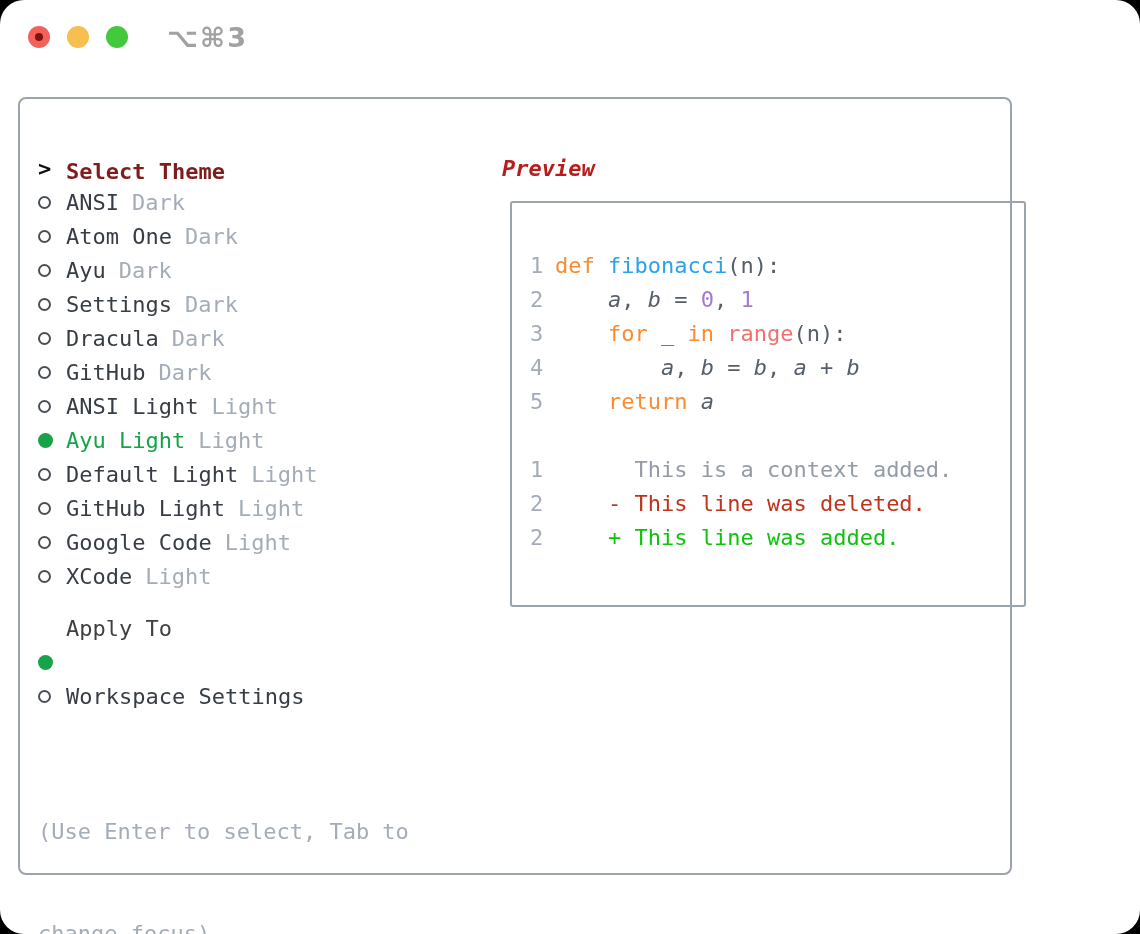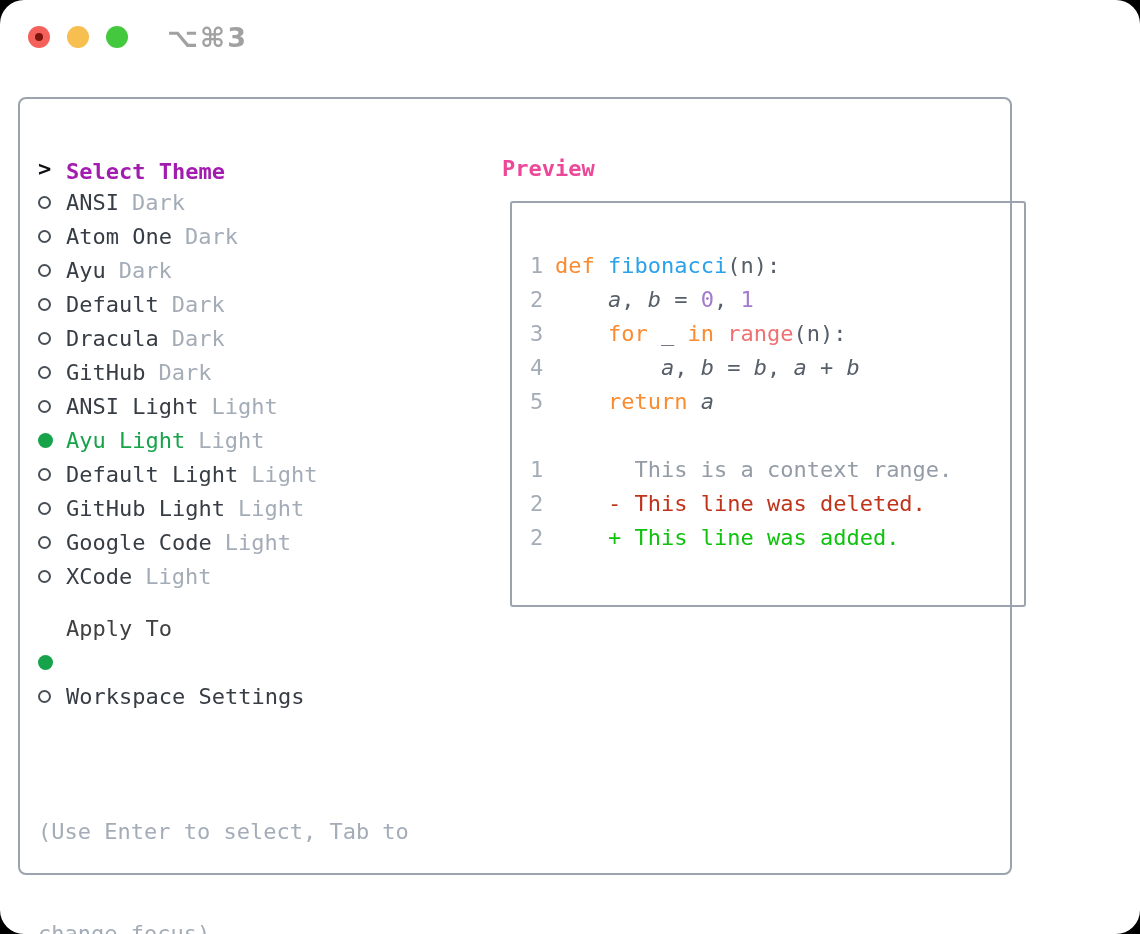--- a/index.html
+++ b/index.html
@@ -33,28 +33,28 @@
   
   .panel{margin-left:18px;width:994px;height:778px;border:2px solid var(--border);border-radius:8px;
          display:flex;padding:52px 0 0 18px;}
   .left-col{width:464px;flex-shrink:0;}
   .row{display:flex;align-items:center;height:34px;font-size:22px;color:var(--ink);white-space:pre;}
   .bullet{width:28px;flex-shrink:0;display:flex;align-items:center;}
   .circle{width:13px;height:13px;border-radius:50%;border:2px solid #494F57;}
   .item.selected .circle{width:15px;height:15px;border:none;background:var(--green);}
   .item.selected .tname{color:var(--green);}
   .prefix{width:28px;flex-shrink:0;font-weight:bold;color:#0B0E12;}
-  .hlabel{font-weight:bold;color:#a21caf;margin-top:7px;}
+  .hlabel{font-weight:bold;color:#7f1d1d;margin-top:7px;}
   .tvariant{color:var(--muted);margin-left:13px;}
   .apply-header{margin-top:18px;color:#404040;}
   .spacer{width:28px;flex-shrink:0;}
   .hint{margin-top:34px;font-size:22px;line-height:34px;color:var(--muted);white-space:pre;}
   
   .right-col{flex:1;}
-  .preview-title{font-weight:bold;color:#ec4899;}
+  .preview-title{font-weight:bold;color:#b91c1c;font-style:italic;}
   .preview-box{margin-left:8px;margin-top:16px;width:516px;height:406px;border:2px solid var(--border);
                border-radius:3px;padding:46px 10px 50px 18px;overflow:hidden;}
   .cline{height:34px;line-height:34px;font-size:22px;white-space:pre;color:var(--code-ink);}
   .lineno{display:inline-block;width:25px;color:var(--muted);}
   .tk-p{color:var(--code-ink);}
   .tk-v{color:var(--code-ink);font-style:italic;}
   .tk-k{color:var(--kw);}
   .tk-f{color:var(--fn);}
   .tk-n{color:var(--num);}
   .tk-r{color:var(--call);}
@@ -81,21 +81,21 @@
     <div class="left-col">
       <div class="row">
         <span class="prefix">&gt;</span>
         <span class="hlabel">Select Theme</span>
       </div>
 
       <div id="theme-list">
           <div class="row item"><span class="bullet"><span class="circle"></span></span><span class="tname">ANSI</span><span class="tvariant">Dark</span></div>
           <div class="row item"><span class="bullet"><span class="circle"></span></span><span class="tname">Atom One</span><span class="tvariant">Dark</span></div>
           <div class="row item"><span class="bullet"><span class="circle"></span></span><span class="tname">Ayu</span><span class="tvariant">Dark</span></div>
-          <div class="row item"><span class="bullet"><span class="circle"></span></span><span class="tname">Default</span><span class="tvariant">Dark</span></div>
+          <div class="row item"><span class="bullet"><span class="circle"></span></span><span class="tname">Settings</span><span class="tvariant">Dark</span></div>
           <div class="row item"><span class="bullet"><span class="circle"></span></span><span class="tname">Dracula</span><span class="tvariant">Dark</span></div>
           <div class="row item"><span class="bullet"><span class="circle"></span></span><span class="tname">GitHub</span><span class="tvariant">Dark</span></div>
           <div class="row item"><span class="bullet"><span class="circle"></span></span><span class="tname">ANSI Light</span><span class="tvariant">Light</span></div>
           <div class="row item selected"><span class="bullet"><span class="circle"></span></span><span class="tname">Ayu Light</span><span class="tvariant">Light</span></div>
           <div class="row item"><span class="bullet"><span class="circle"></span></span><span class="tname">Default Light</span><span class="tvariant">Light</span></div>
           <div class="row item"><span class="bullet"><span class="circle"></span></span><span class="tname">GitHub Light</span><span class="tvariant">Light</span></div>
           <div class="row item"><span class="bullet"><span class="circle"></span></span><span class="tname">Google Code</span><span class="tvariant">Light</span></div>
           <div class="row item"><span class="bullet"><span class="circle"></span></span><span class="tname">XCode</span><span class="tvariant">Light</span></div>
         </div>
 
@@ -118,20 +118,20 @@
     <div class="right-col">
       <div class="row preview-title">Preview</div>
       <div class="preview-box">
         <div id="code-lines">
             <div class="cline"><span class="lineno">1</span><span class="tk-k">def</span><span class="tk-p"> </span><span class="tk-f">fibonacci</span><span class="tk-p">(n):</span></div>
             <div class="cline"><span class="lineno">2</span><span class="tk-p">    </span><span class="tk-v">a</span><span class="tk-p">, </span><span class="tk-v">b</span><span class="tk-p"> = </span><span class="tk-n">0</span><span class="tk-p">, </span><span class="tk-n">1</span></div>
             <div class="cline"><span class="lineno">3</span><span class="tk-p">    </span><span class="tk-k">for</span><span class="tk-p"> _ </span><span class="tk-k">in</span><span class="tk-p"> </span><span class="tk-r">range</span><span class="tk-p">(n):</span></div>
             <div class="cline"><span class="lineno">4</span><span class="tk-p">        </span><span class="tk-v">a</span><span class="tk-p">, </span><span class="tk-v">b</span><span class="tk-p"> = </span><span class="tk-v">b</span><span class="tk-p">, </span><span class="tk-v">a</span><span class="tk-p"> + </span><span class="tk-v">b</span></div>
             <div class="cline"><span class="lineno">5</span><span class="tk-p">    </span><span class="tk-k">return</span><span class="tk-p"> </span><span class="tk-v">a</span></div>
             <div class="cline"><span class="lineno"></span>&nbsp;</div>
-            <div class="cline"><span class="lineno">1</span><span class="tk-x">      This is a context range.</span></div>
+            <div class="cline"><span class="lineno">1</span><span class="tk-x">      This is a context added.</span></div>
             <div class="cline"><span class="lineno">2</span><span class="tk-d">    - This line was deleted.</span></div>
             <div class="cline"><span class="lineno">2</span><span class="tk-g">    + This line was added.</span></div>
           </div>
       </div>
     </div>
   </div>
 </div>
 
 </body></html>

